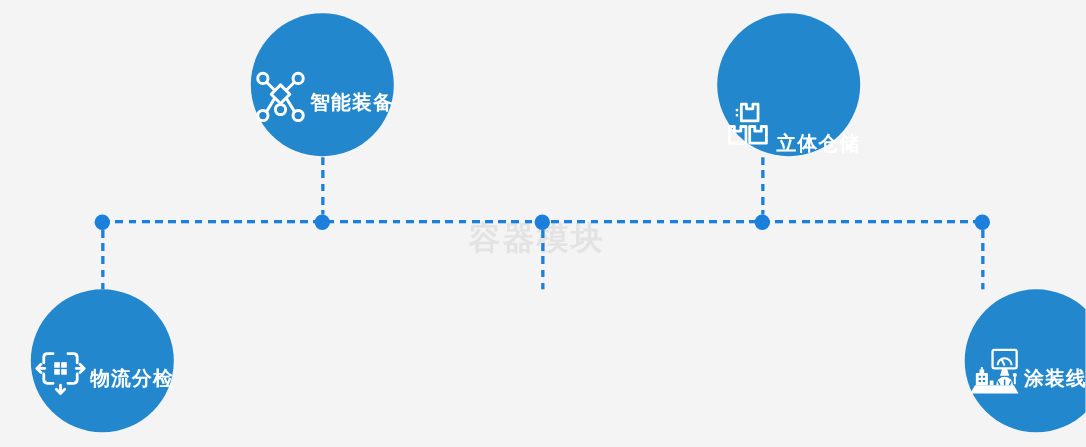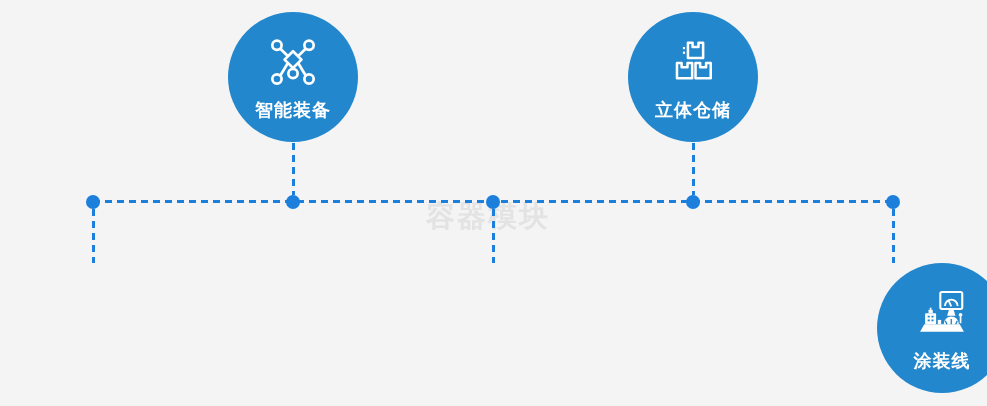--- a/index.html
+++ b/index.html
@@ -29,21 +29,21 @@
     background-image:repeating-linear-gradient(to bottom,var(--connector) 0,var(--connector) 7px,transparent 7px,transparent 12px);
   }
   .dot{
     position:absolute;width:14px;height:14px;border-radius:50%;
     background:var(--connector);z-index:3;
   }
 
   .node{
     position:absolute;width:130px;height:130px;border-radius:50%;
     background:var(--node_fill);z-index:4;
-    display:flex;flex-direction:column;align-items:center;
+    display:flex;align-items:center;
     padding-top:24px;
   }
   .icon{width:54px;height:54px;display:block;}
   .icon svg{width:54px;height:54px;display:block;}
   .node .label{
     margin-top:8px;font-size:18px;font-weight:bold;
     color:var(--label_text);letter-spacing:1px;white-space:nowrap;
   }
   .cut{stroke:var(--node_fill);}
 </style>
@@ -79,33 +79,54 @@
         <path d="M32 18 L42 28 L32 38 L22 28 Z"></path>
         <path d="M17 15.2 L25.2 23.2"></path>
         <path d="M47 15.2 L38.8 23.2"></path>
         <path d="M25.2 33.2 L17 46.8"></path>
         <path d="M38.8 33.2 L47 46.8"></path>
       </svg>
     </span>
     <span class="label">智能装备</span>
   </div>
 
-  <div class="node" style="left:628px;top:12px;">
+  <div class="node" style="left:652px;top:12px;align-items:flex-end;">
     <span class="icon">
       <svg viewBox="0 0 64 64" fill="none" stroke="#ffffff" stroke-width="3" stroke-linejoin="round">
         <path d="M26 8 h5.5 v5 h7 v-5 h5.5 v18 h-18 Z"></path>
         <path d="M13 32 h5.5 v5 h7 v-5 h5.5 v18 h-18 Z"></path>
         <path d="M35 32 h5.5 v5 h7 v-5 h5.5 v18 h-18 Z"></path>
         <rect x="20" y="13" width="2.6" height="2.6" fill="#ffffff" stroke="none"></rect>
         <rect x="20" y="18.5" width="2.6" height="2.6" fill="#ffffff" stroke="none"></rect>
       </svg>
     </span>
     <span class="label">立体仓储</span>
   </div>
 
+  <div class="node" style="left:28px;top:263px;">
+    <span class="icon">
+      <svg viewBox="0 0 64 64" fill="none" stroke="#ffffff" stroke-width="3" stroke-linecap="round" stroke-linejoin="round">
+        <path d="M14 20 V14 Q14 10 18 10 H24"></path>
+        <path d="M40 10 H46 Q50 10 50 14 V20"></path>
+        <path d="M50 32 V38 Q50 42 46 42 H40"></path>
+        <path d="M24 42 H18 Q14 42 14 38 V32"></path>
+        <rect x="25.25" y="19.25" width="6" height="6" fill="#ffffff" stroke="none"></rect>
+        <rect x="32.75" y="19.25" width="6" height="6" fill="#ffffff" stroke="none"></rect>
+        <rect x="25.25" y="26.75" width="6" height="6" fill="#ffffff" stroke="none"></rect>
+        <rect x="32.75" y="26.75" width="6" height="6" fill="#ffffff" stroke="none"></rect>
+        <path d="M15 26 H7"></path>
+        <path d="M11 21.5 L6.5 26 L11 30.5"></path>
+        <path d="M49 26 H57"></path>
+        <path d="M53 21.5 L57.5 26 L53 30.5"></path>
+        <path d="M32 44 V52.5"></path>
+        <path d="M27.5 48.5 L32 53 L36.5 48.5"></path>
+      </svg>
+    </span>
+    <span class="label">物流分检</span>
+  </div>
 
 
   <div class="node" style="left:877px;top:263px;">
     <span class="icon">
       <svg viewBox="0 0 64 64">
         <g fill="#ffffff" stroke="none">
           <path d="M6 53 L11 44 H53 L58 53 Z"></path>
           <rect x="12" y="31" width="13" height="13" rx="1"></rect>
           <rect x="16" y="27" width="5" height="4"></rect>
           <rect x="17.5" y="24.5" width="2" height="2.5"></rect>

